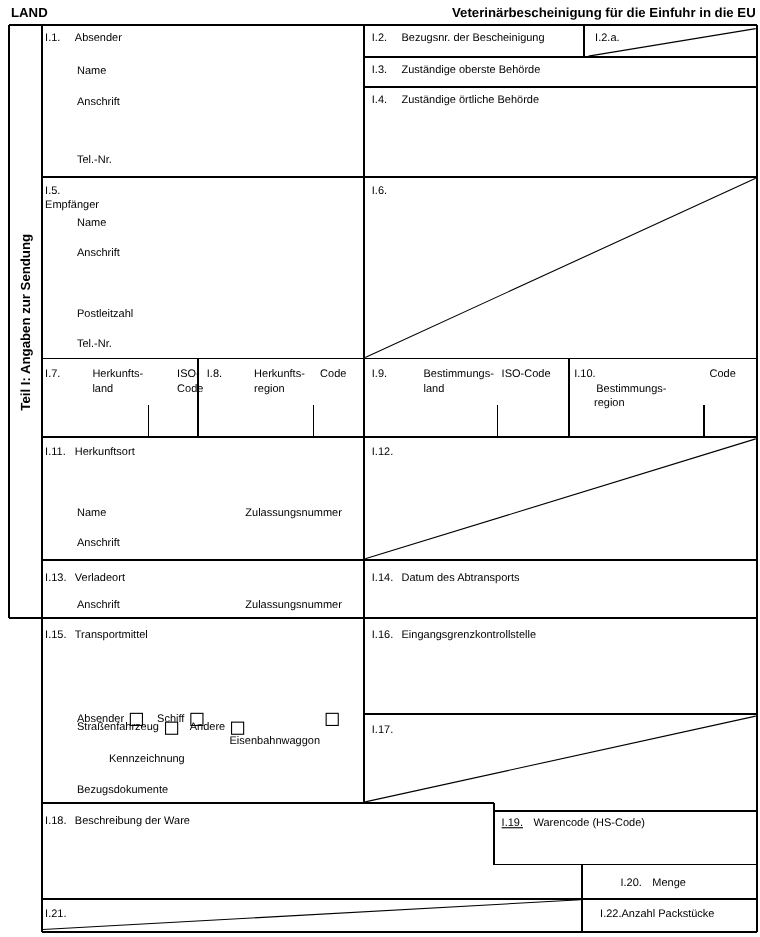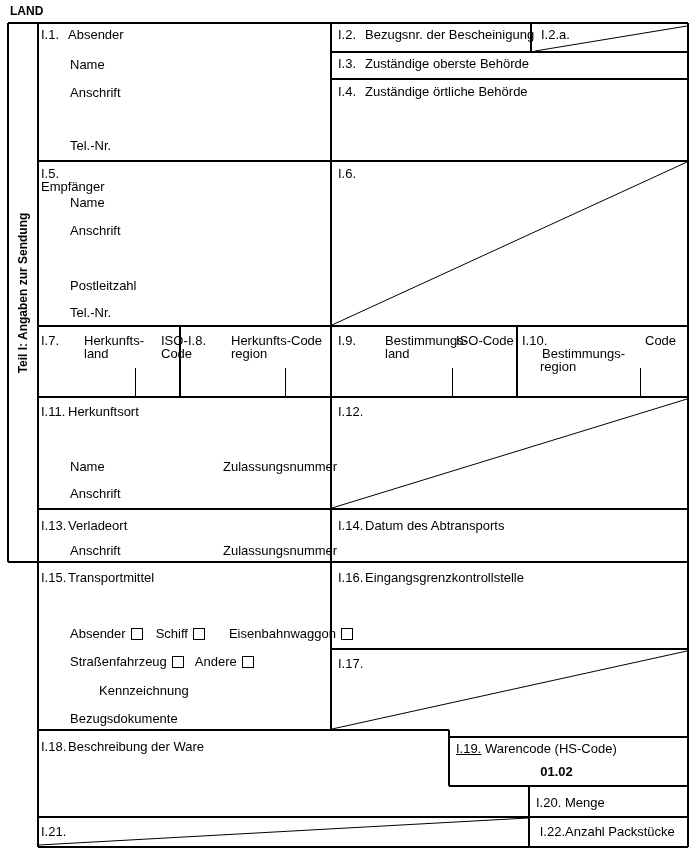--- a/index.html
+++ b/index.html
@@ -1,17 +1,17 @@
 <!DOCTYPE html>
 <html><head>
 <meta charset="utf-8">
 <style>
   html,body{margin:0;padding:0;background:#fff;}
   #page{position:relative;width:691px;height:852px;background:#fff;font-family:"Liberation Sans",sans-serif;color:#000;overflow:hidden;}
-  .t{position:absolute;font-size:13px;line-height:13px;white-space:nowrap;color:#000;}
+  .t{position:absolute;font-size:10px;line-height:13px;white-space:nowrap;color:#000;}
   .hd{display:flex;align-items:flex-start;}
   .num{display:inline-block;width:27px;flex:none;}
   .num-sm{display:inline-block;width:23px;flex:none;}
   .b{font-weight:bold;}
   .hdr{position:absolute;font-size:12px;font-weight:bold;line-height:14px;white-space:nowrap;}
   .twoline span{display:block;padding-left:20px;}
   .cbline{display:flex;align-items:center;}
   .cb{display:inline-block;width:10px;height:10px;border:1px solid #000;background:#fff;flex:none;margin-left:5px;}
   #sidebar-box{position:absolute;left:8px;top:23px;width:30px;height:539px;display:flex;align-items:center;justify-content:center;}
   #sidebar-box span{transform:rotate(-90deg);white-space:nowrap;font-size:12px;font-weight:bold;}
@@ -57,20 +57,21 @@
     <g stroke="#000" stroke-width="1">
       <line x1="535" y1="51" x2="687" y2="26"></line>
       <line x1="332" y1="325" x2="687" y2="162"></line>
       <line x1="332" y1="508" x2="687" y2="399"></line>
       <line x1="332" y1="729" x2="687" y2="651"></line>
       <line x1="39" y1="845" x2="528" y2="818"></line>
     </g>
   </svg>
 
   <div class="hdr" style="left:10px;top:4px;">LAND</div>
+  <div class="hdr" style="right:4px;top:4px;">Veterinärbescheinigung für die Einfuhr in die EU</div>
 
   <div id="sidebar-box">
     <span>Teil I: Angaben zur Sendung</span>
   </div>
 
   <div class="t hd" style="left:41px;top:28px;">
     <span class="num">I.1.</span>
     <span>Absender</span>
   </div>
   <div class="t" style="left:70px;top:58px;">Name</div>
@@ -166,21 +167,21 @@
 
   <div class="t hd" style="left:41px;top:571px;">
     <span class="num">I.15.</span>
     <span>Transportmittel</span>
   </div>
   <div class="t cbline" style="left:70px;top:627px;">
     <span>Absender</span>
     <span class="cb"></span>
     <span style="margin-left:13px;">Schiff</span>
     <span class="cb"></span>
-    <span style="margin-left:24px;">Eisenbahnwaggon</span>
+    <span style="margin-left:24px;margin-top:40px;">Eisenbahnwaggon</span>
     <span class="cb"></span>
   </div>
   <div class="t cbline" style="left:70px;top:655px;">
     <span>Straßenfahrzeug</span>
     <span class="cb"></span>
     <span style="margin-left:11px;">Andere</span>
     <span class="cb"></span>
   </div>
   <div class="t" style="left:70px;top:684px;padding-left:29px;">Kennzeichnung</div>
   <div class="t" style="left:70px;top:712px;">Bezugsdokumente</div>
@@ -194,24 +195,23 @@
 
   <div class="t hd" style="left:41px;top:740px;">
     <span class="num">I.18.</span>
     <span>Beschreibung der Ware</span>
   </div>
 
   <div class="t hd" style="left:456px;top:742px;">
     <span class="num" style="width:29px;text-decoration:underline;">I.19.</span>
     <span>Warencode (HS-Code)</span>
   </div>
-  <div class="t b" style="left:449px;top:765px;width:215px;text-align:center;">01.02</div>
 
   <div class="t hd" style="left:536px;top:796px;">
-    <span class="num" style="width:29px;">I.20.</span>
+    <span class="num" style="width:29px;margin-left:28px;">I.20.</span>
     <span>Menge</span>
   </div>
 
   <div class="t" style="left:41px;top:825px;">I.21.</div>
 
   <div class="t hd" style="left:536px;top:825px;text-align:right;">
     <span class="num" style="width:29px;">I.22.</span>
     <span>Anzahl Packstücke</span>
   </div>
 

